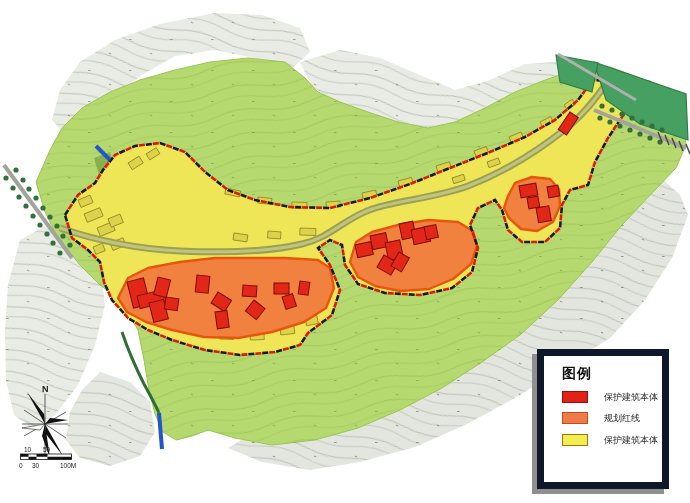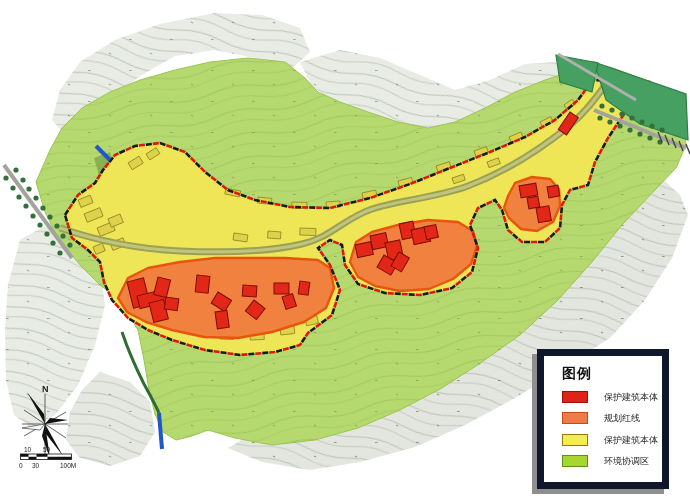--- a/index.html
+++ b/index.html
@@ -256,19 +256,15 @@
     <span class="legend-label">保护建筑本体</span>
   </div>
   <div class="legend-row">
     <span class="swatch" style="background: rgb(239, 122, 74); border-color: rgb(193, 76, 26);"></span>
     <span class="legend-label">规划红线</span>
   </div>
   <div class="legend-row">
     <span class="swatch" style="background: rgb(242, 238, 82); border-color: rgb(153, 119, 10);"></span>
     <span class="legend-label">保护建筑本体</span>
   </div>
-  <div class="legend-row">
-    <span class="swatch" style="background: rgb(165, 215, 47); border-color: rgb(95, 145, 16);"></span>
-    <span class="legend-label">环境协调区</span>
-  </div>
 </div>
 
 </div>
 
 </body></html>

